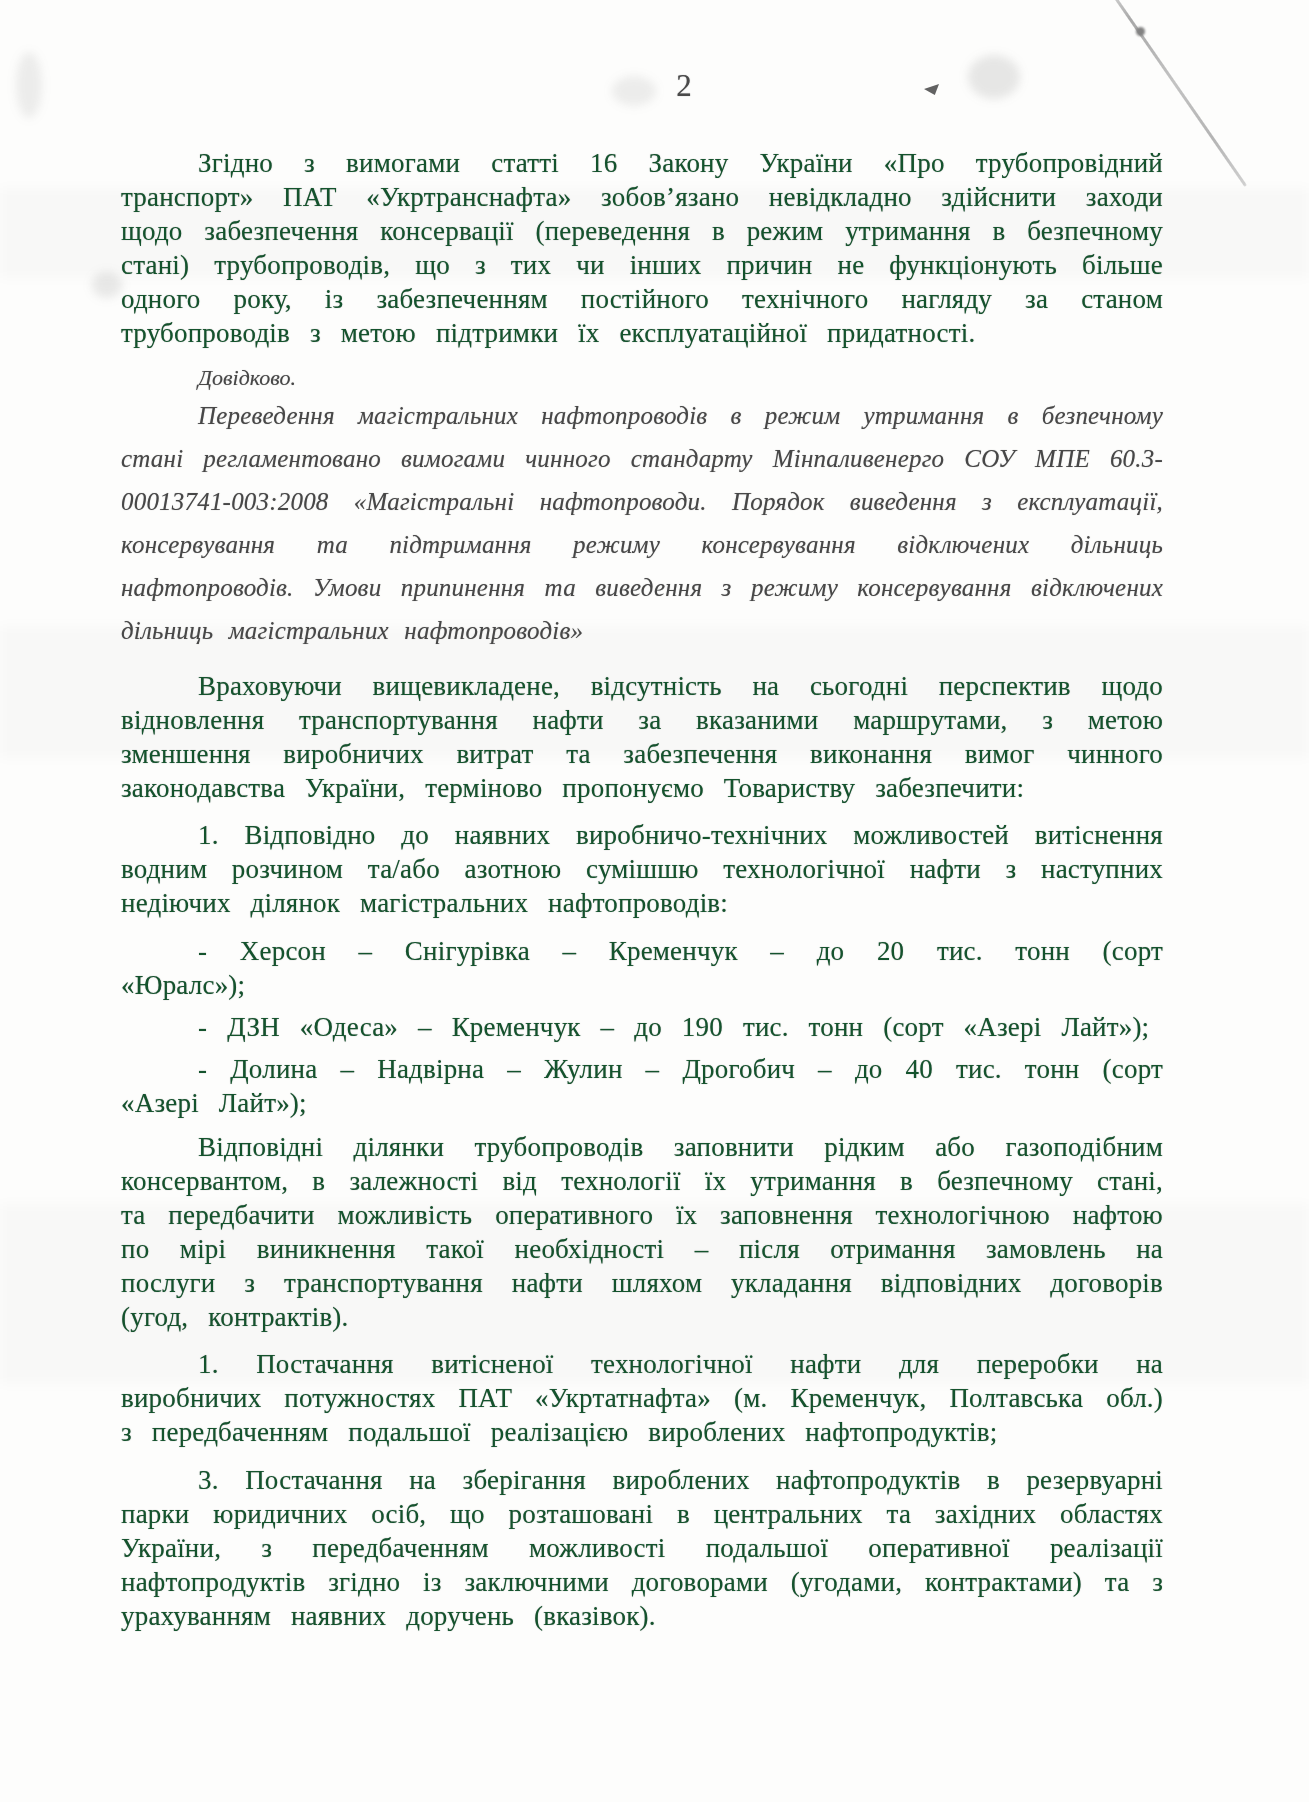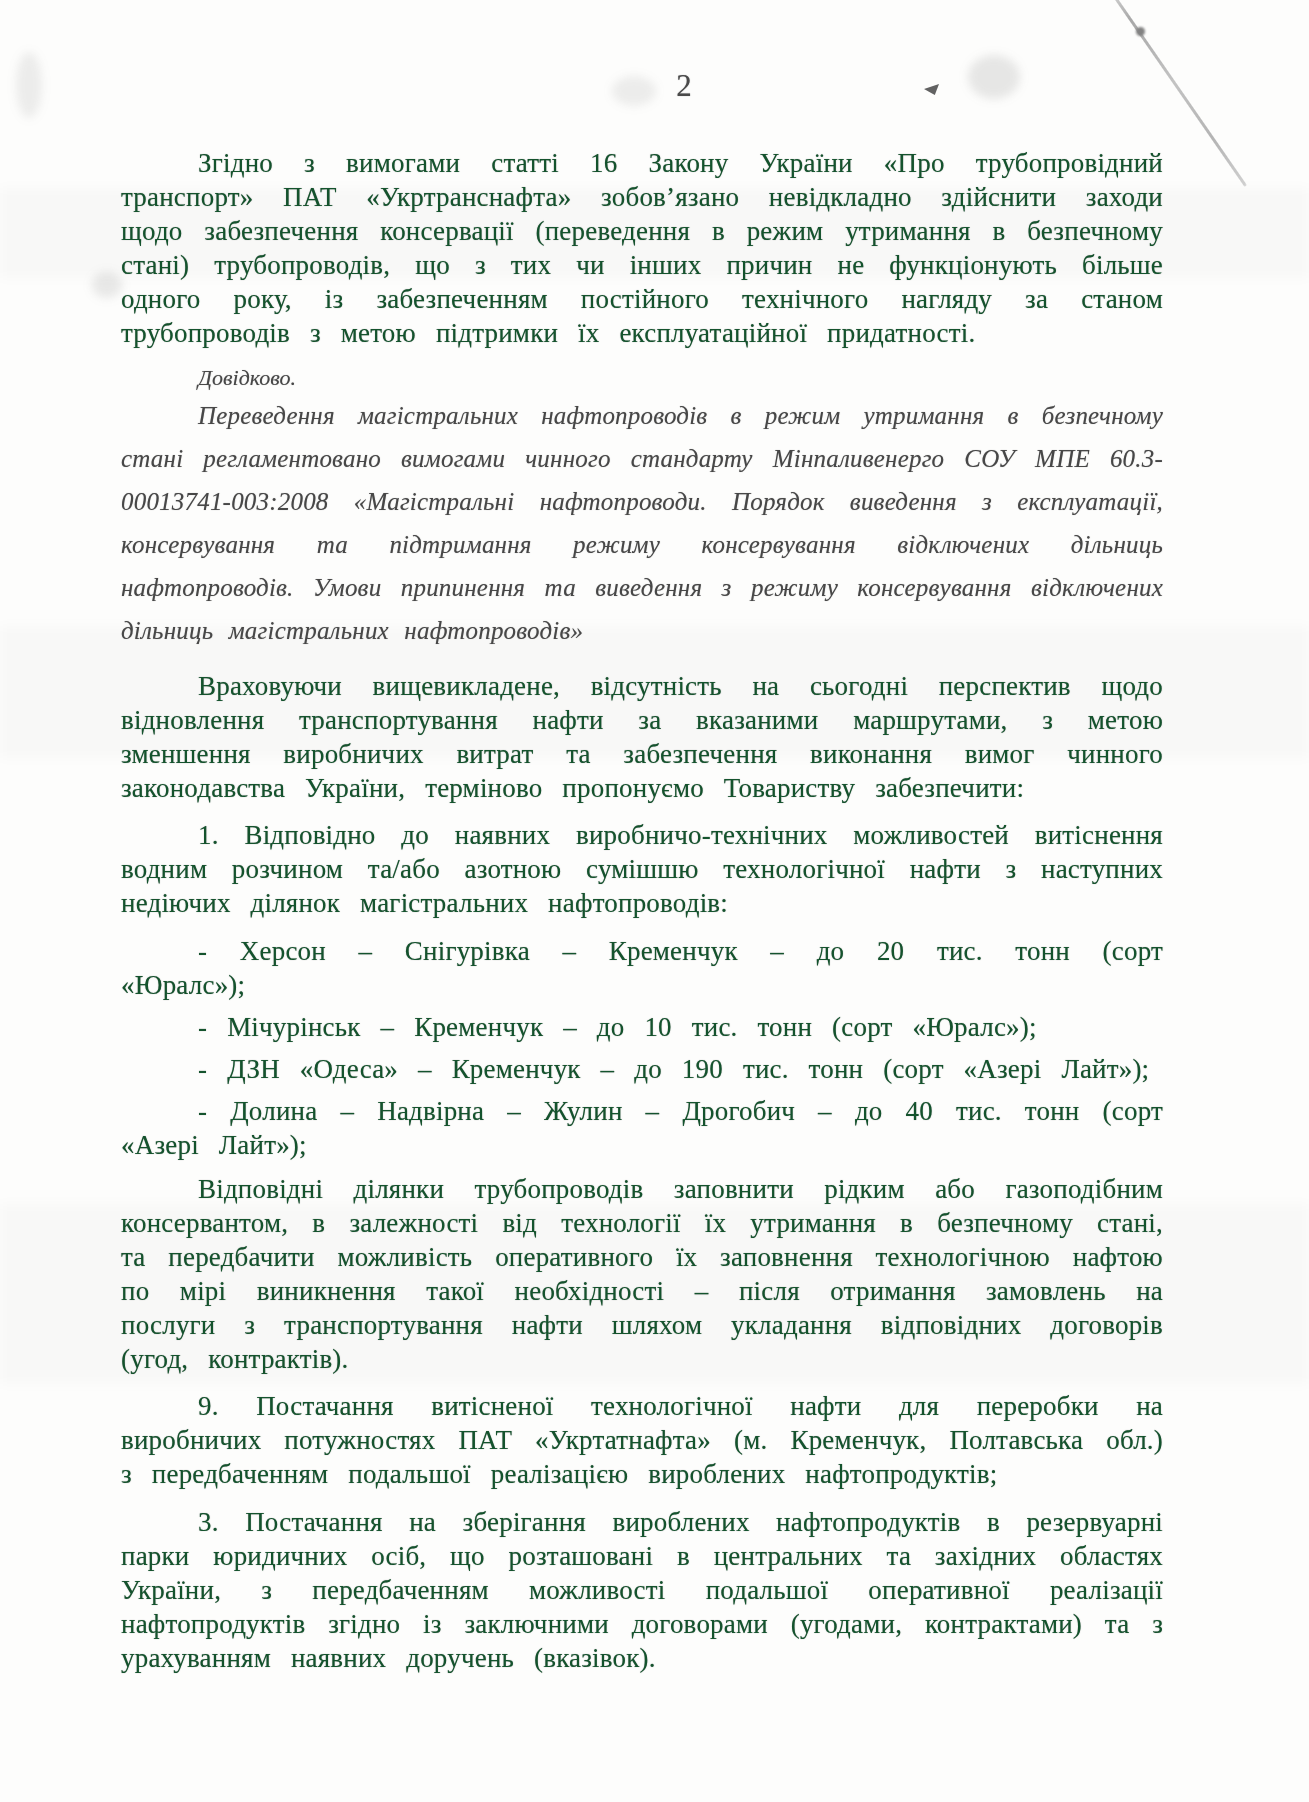--- a/index.html
+++ b/index.html
@@ -150,25 +150,24 @@
 
     <p class="ref-label">Довідково.</p>
     <p class="ref-text">Переведення магістральних нафтопроводів в режим утримання в безпечному стані регламентовано вимогами чинного стандарту Мінпаливенерго СОУ МПЕ 60.3-00013741-003:2008 «Магістральні нафтопроводи. Порядок виведення з експлуатації, консервування та підтримання режиму консервування відключених дільниць нафтопроводів. Умови припинення та виведення з режиму консервування відключених дільниць магістральних нафтопроводів»</p>
 
     <p class="para">Враховуючи вищевикладене, відсутність на сьогодні перспектив щодо відновлення транспортування нафти за вказаними маршрутами, з метою зменшення виробничих витрат та забезпечення виконання вимог чинного законодавства України, терміново пропонуємо Товариству забезпечити:</p>
 
     <p class="para item">1. Відповідно до наявних виробничо-технічних можливостей витіснення водним розчином та/або азотною сумішшю технологічної нафти з наступних недіючих ділянок магістральних нафтопроводів:</p>
 
     <div class="bullet-list">
       <p class="para bullet">- Херсон – Снігурівка – Кременчук – до 20 тис. тонн (сорт «Юралс»);</p>
-      <p class="para bullet">- Мічурінськ – Кременчук – до 10 тис. тонн (сорт «Юралс»);</p>
       <p class="para bullet">- ДЗН «Одеса» – Кременчук – до 190 тис. тонн (сорт «Азері Лайт»);</p>
       <p class="para bullet">- Долина – Надвірна – Жулин – Дрогобич – до 40 тис. тонн (сорт «Азері Лайт»);</p>
     </div>
 
     <p class="para">Відповідні ділянки трубопроводів заповнити рідким або газоподібним консервантом, в залежності від технології їх утримання в безпечному стані, та передбачити можливість оперативного їх заповнення технологічною нафтою по мірі виникнення такої необхідності – після отримання замовлень на послуги з транспортування нафти шляхом укладання відповідних договорів (угод, контрактів).</p>
 
-    <p class="para item">9. Постачання витісненої технологічної нафти для переробки на виробничих потужностях ПАТ «Укртатнафта» (м. Кременчук, Полтавська обл.) з передбаченням подальшої реалізацією вироблених нафтопродуктів;</p>
+    <p class="para item">1. Постачання витісненої технологічної нафти для переробки на виробничих потужностях ПАТ «Укртатнафта» (м. Кременчук, Полтавська обл.) з передбаченням подальшої реалізацією вироблених нафтопродуктів;</p>
 
     <p class="para item">3. Постачання на зберігання вироблених нафтопродуктів в резервуарні парки юридичних осіб, що розташовані в центральних та західних областях України, з передбаченням можливості подальшої оперативної реалізації нафтопродуктів згідно із заключними договорами (угодами, контрактами) та з урахуванням наявних доручень (вказівок).</p>
 
   </div>
 </div>
 
 </body></html>

